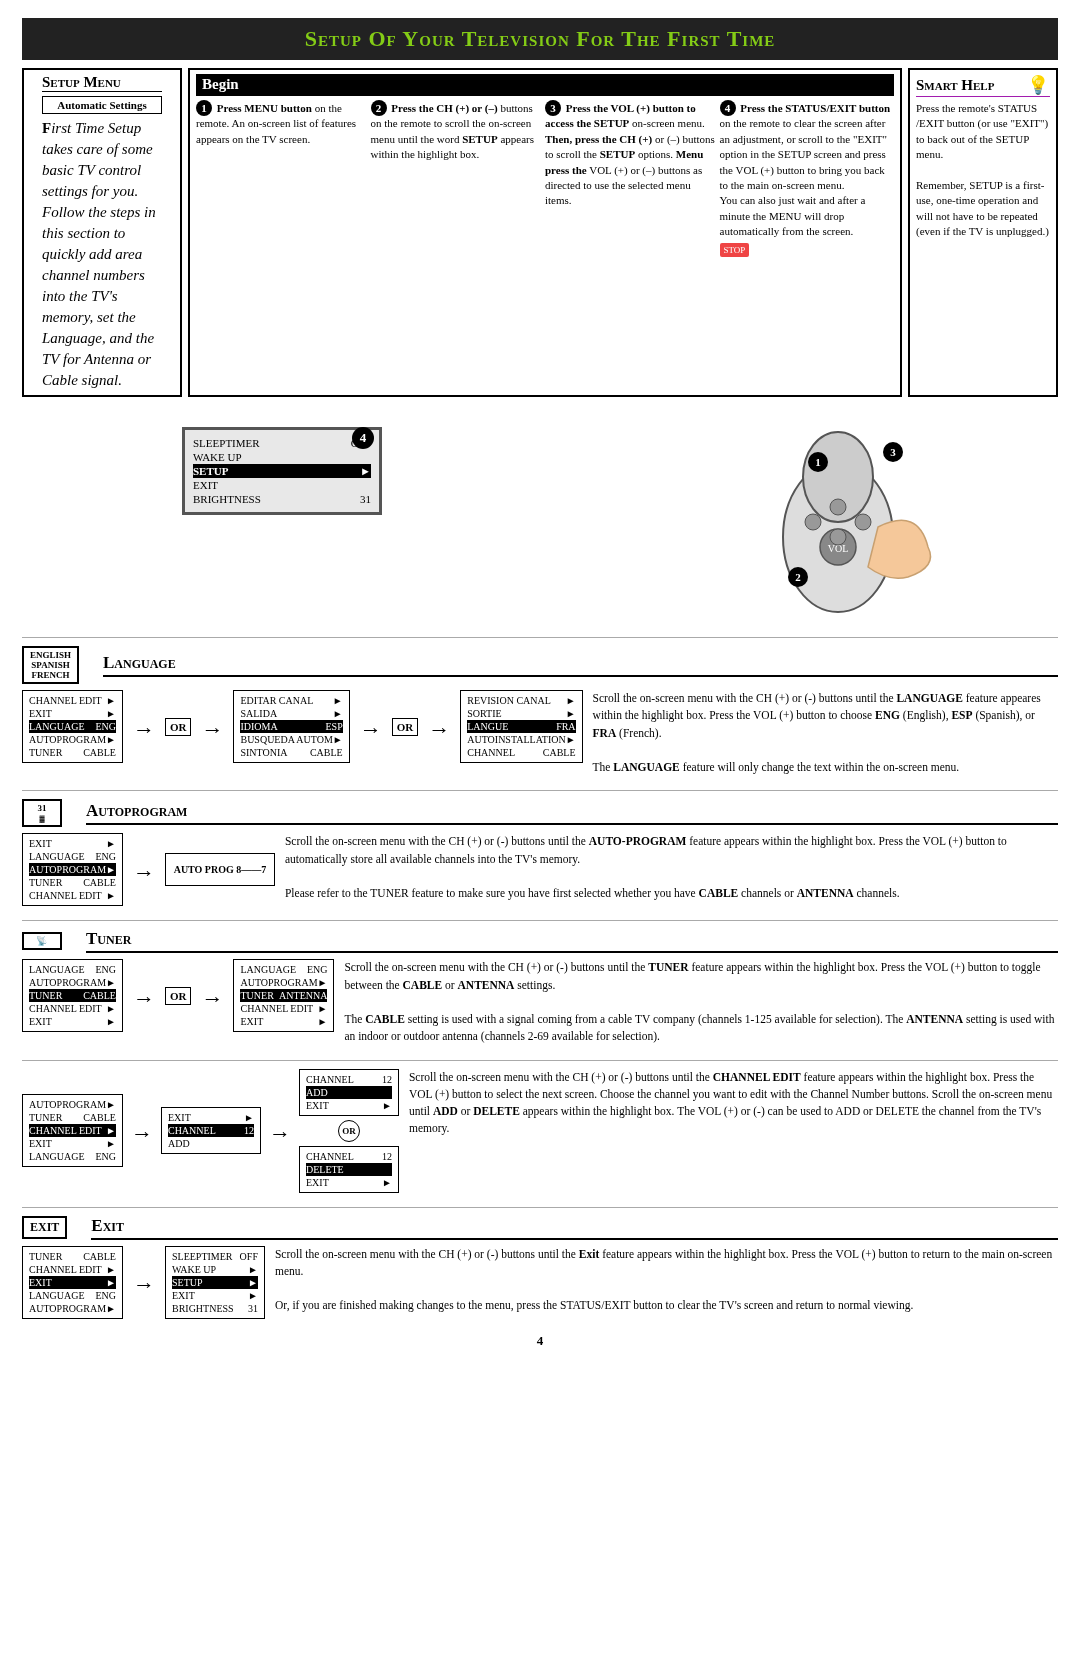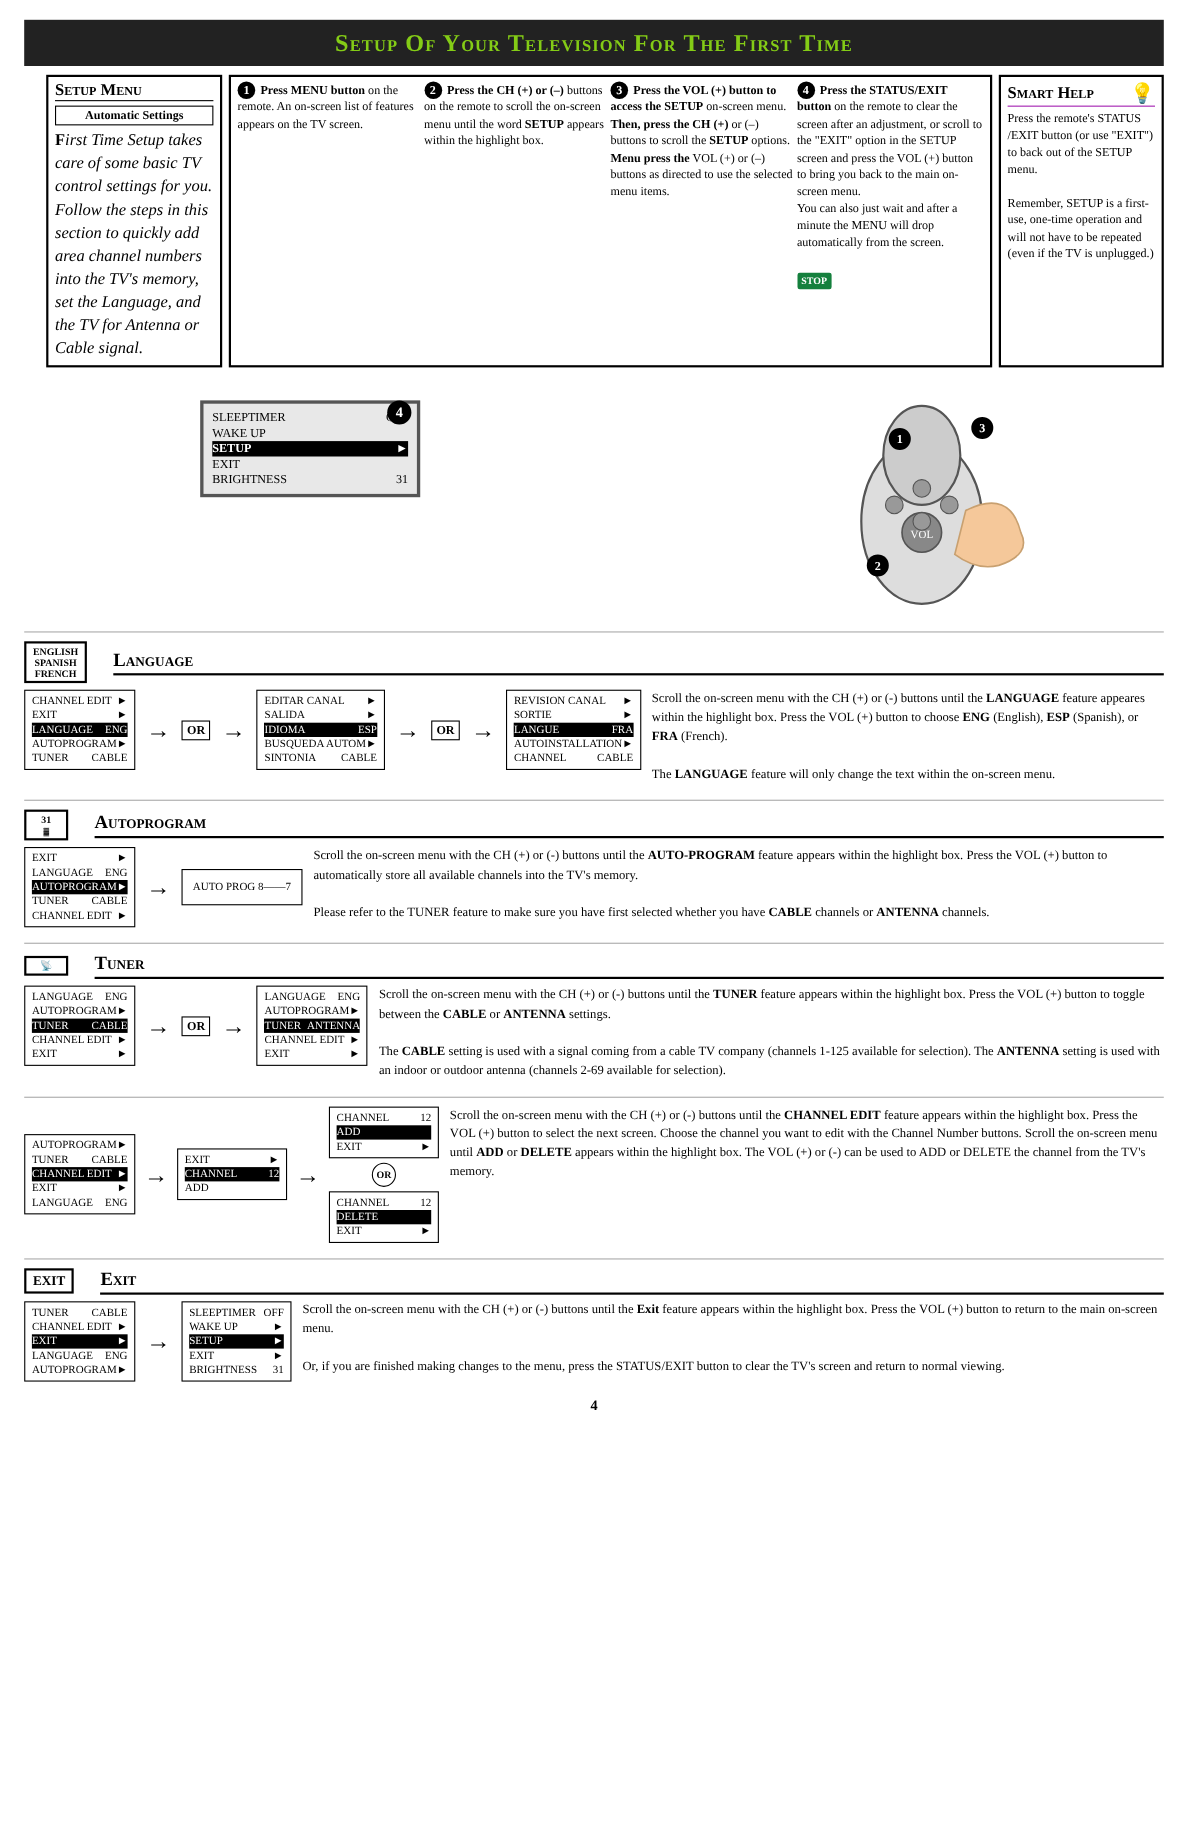--- a/index.html
+++ b/index.html
@@ -27,22 +27,21 @@
 
     
     .top-section {
       display: flex;
       gap: 6px;
       margin-bottom: 10px;
     }
     .setup-menu-box {
       border: 2px solid #000;
       flex: 0 0 160px;
-      padding: 4px 6px;
-      margin-left: 20px;
+      padding: 4px 18px;
     }
     .setup-menu-title {
       font-size: 15px;
       font-weight: bold;
       font-variant: small-caps;
       border-bottom: 1px solid #000;
       margin-bottom: 4px;
     }
     .auto-settings-title {
       font-size: 11px;
@@ -90,27 +89,27 @@
       width: 16px;
       height: 16px;
       text-align: center;
       line-height: 16px;
       font-size: 11px;
       font-weight: bold;
       margin-right: 2px;
     }
     .stop-badge {
       display: inline-block;
-      background: #15803d;
+      background: #ef4444;
       color: #fff;
       font-size: 9px;
-      font-weight: bold;
+      font-weight: normal;
       padding: 1px 4px;
       border-radius: 2px;
-      margin-top: 19px;
+      margin-top: 3px;
     }
 
     .smart-help-box {
       border: 2px solid #000;
       flex: 0 0 150px;
       padding: 4px 6px;
     }
     .smart-help-title {
       font-size: 15px;
       font-weight: bold;
@@ -305,20 +304,21 @@
 
   <div class="setup-menu-box">
     <div class="setup-menu-title">Setup Menu</div>
     <div class="auto-settings-title">Automatic Settings</div>
     <div class="auto-settings-text">
       <em><strong>F</strong>irst Time Setup</em> takes care of some basic TV control settings for you. Follow the steps in this section to quickly add area channel numbers into the TV's memory, set the Language, and the TV for Antenna or Cable signal.
     </div>
   </div>
 
   <div class="begin-box">
+    <div class="begin-title">Begin</div>
     <div class="steps-row">
       <div class="step">
         <span class="step-num">1</span>
         <strong>Press MENU button</strong> on the remote. An on-screen list of features appears on the TV screen.
       </div>
       <div class="step">
         <span class="step-num">2</span>
         <strong>Press the CH (+) or (–)</strong> buttons on the remote to scroll the on-screen menu until the word <strong>SETUP</strong> appears within the highlight box.
       </div>
       <div class="step">
@@ -518,21 +518,21 @@
             <span>CABLE</span>
           </div>
         <div class="menu-row">
             <span>CHANNEL EDIT</span>
             <span>►</span>
           </div>
       </div>
       <div class="arrow-box">→</div>
 
       <div class="menu-box" style="min-width:110px; text-align:center; padding:10px 6px;">
-        <div style="font-size:10px; font-weight:normal;">AUTO PROG 8——7</div>
+        <div style="font-size:10px; font-weight:bold;">AUTO PROG 8——7</div>
       </div>
     </div>
     <div class="section-desc">
       Scroll the on-screen menu with the CH (+) or (-) buttons until the <strong>AUTO-PROGRAM</strong> feature appears within the highlight box. Press the VOL (+) button to automatically store all available channels into the TV's memory.<br><br>
       Please refer to the TUNER feature to make sure you have first selected whether you have <strong>CABLE</strong> channels or <strong>ANTENNA</strong> channels.
     </div>
   </div>
 </div>
 
 <hr class="section-divider">

